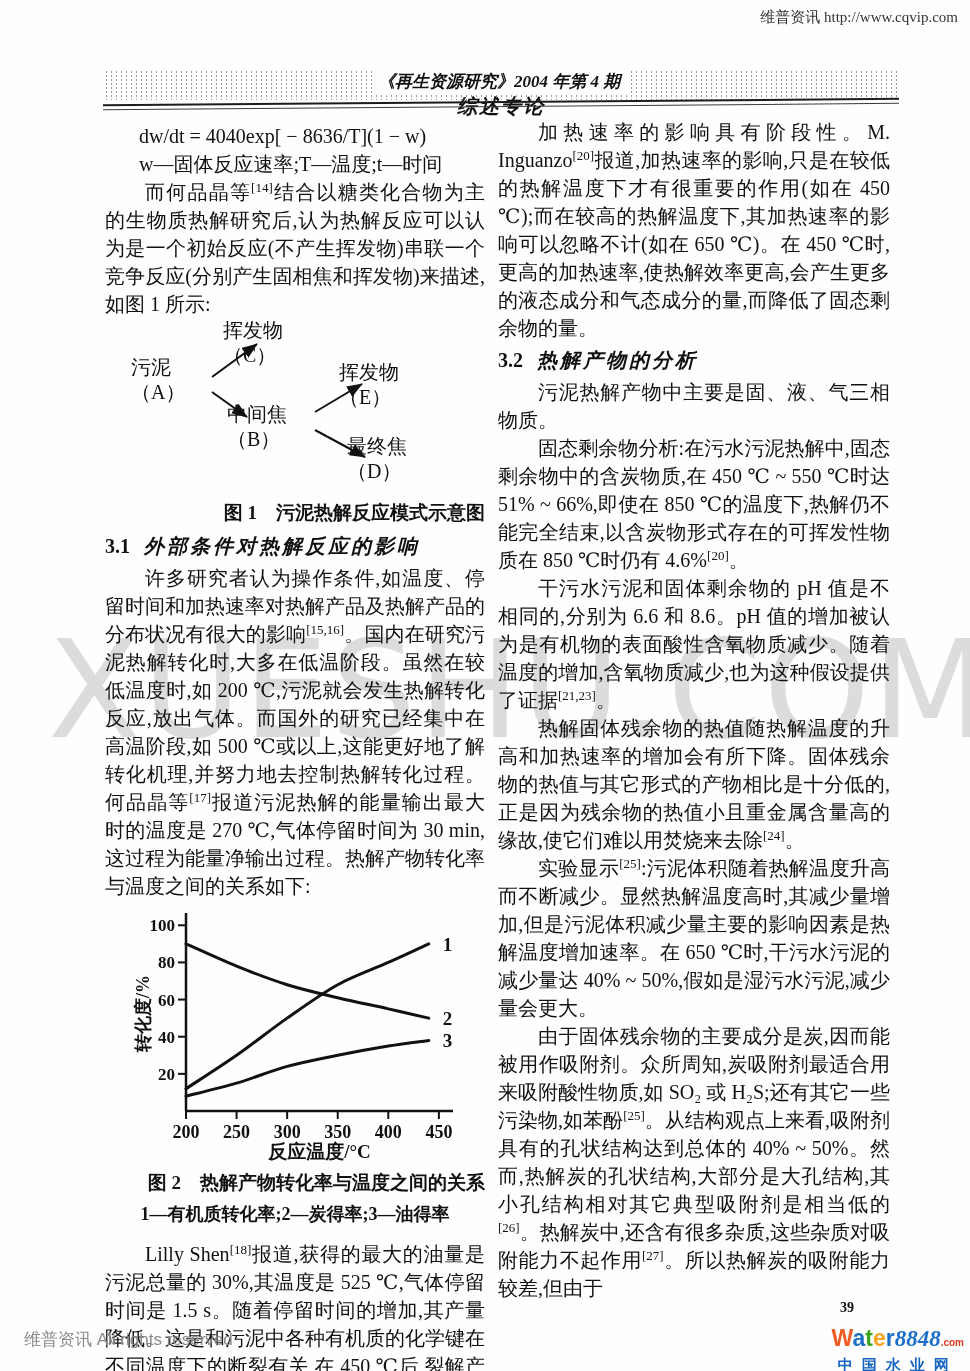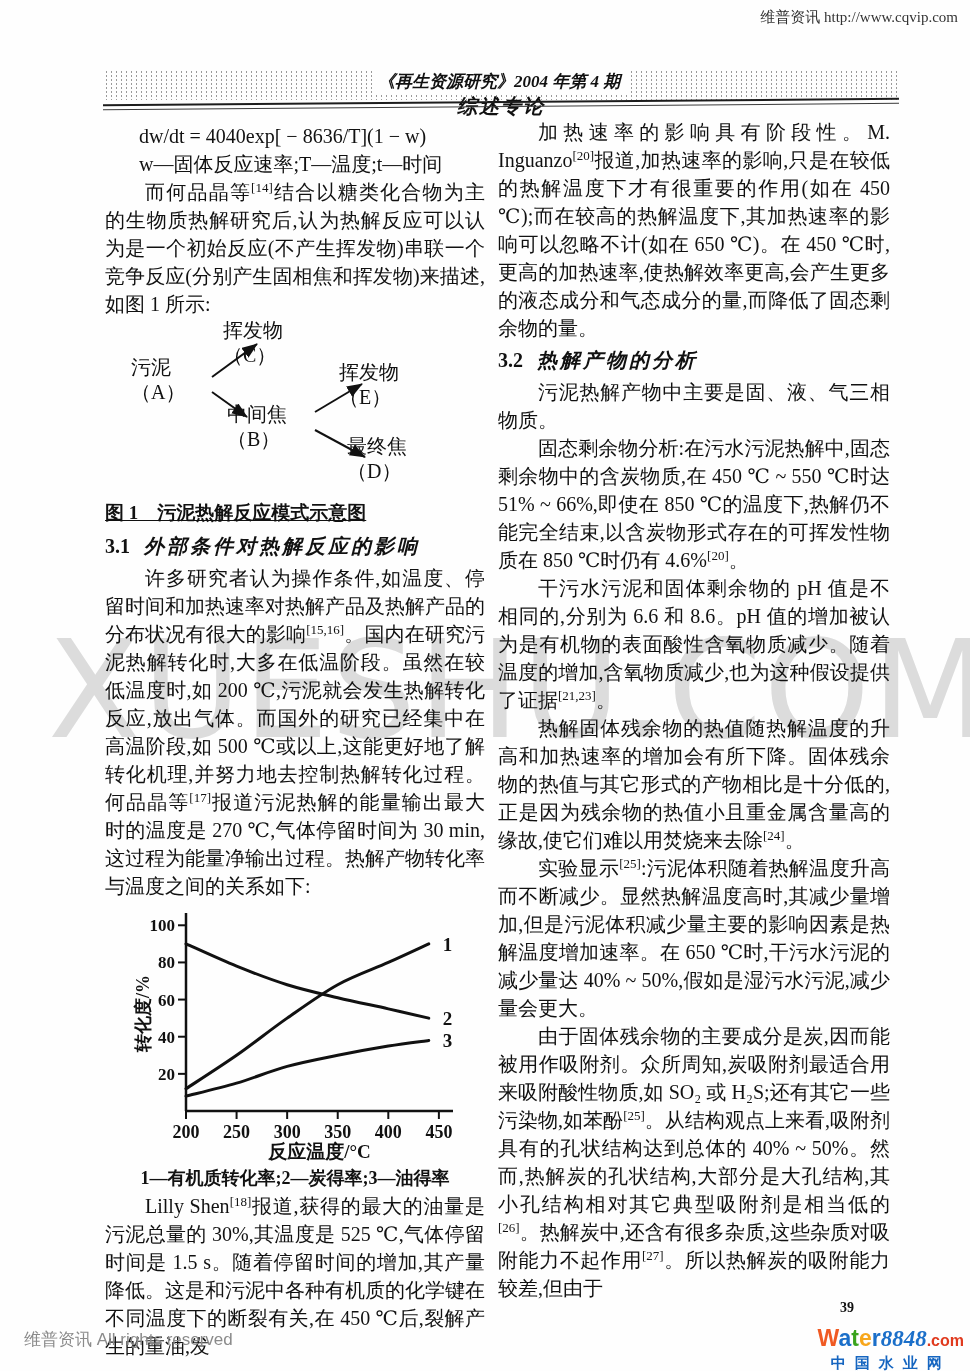--- a/index.html
+++ b/index.html
@@ -45,39 +45,39 @@
   
   .col{position:absolute;z-index:1;font-size:20px;line-height:28px;text-align:justify;}
   .col-left{left:105px;top:122px;width:380px;}
   .col-right{left:498px;top:118px;width:392px;}
   .para{text-indent:2em;margin:0;}
   .noindent{text-indent:0;}
   .formula{margin:0;padding-left:34px;}
   sup{font-size:13px;line-height:0;vertical-align:baseline;position:relative;top:-0.55em;}
   .sec-heading{margin:4px 0 4px 0;font-weight:bold;font-size:20px;}
   .sec-heading .sec-title{letter-spacing:3px;font-style:italic;margin-left:14px;}
-  .fig-caption{font-weight:bold;text-align:left;font-size:19px;line-height:30px;margin:4px 0 2px 0;text-indent:0;text-decoration:underline;}
-  .fig-legend{font-weight:bold;text-align:center;font-size:18px;line-height:28px;margin:0 0 0 0;text-indent:0;}
+  .fig-caption{font-weight:bold;text-align:right;font-size:19px;line-height:30px;margin:4px 0 2px 0;text-indent:0;}
+  .fig-legend{font-weight:bold;text-align:center;font-size:18px;line-height:28px;margin:0 0 12px 0;text-indent:0;}
   
   .fig1{position:relative;width:350px;height:172px;margin:4px 0 0 12px;}
   .fig1 .node{position:absolute;width:92px;text-align:left;font-size:20px;line-height:25px;text-indent:0;}
   .fig1 svg{position:absolute;left:0;top:0;}
   
   .fig2{position:relative;width:345px;height:258px;margin:6px 0 0 26px;}
   
   .footer-left{
     position:absolute;left:24px;top:1328px;font-size:17px;color:#8a8a8a;
     font-family:"Liberation Sans","DejaVu Sans",sans-serif;z-index:1;
   }
   .page-number{position:absolute;left:840px;top:1300px;font-size:14px;font-weight:bold;z-index:1;}
   .logo{position:absolute;right:6px;top:1326px;z-index:1;text-align:center;
     font-family:"Liberation Sans","DejaVu Sans",sans-serif;}
   .logo .brand{font-size:23px;font-weight:bold;line-height:24px;white-space:nowrap;}
   .logo .brand .num{font-style:italic;font-family:"Liberation Serif","DejaVu Serif",serif;}
-  .logo .brand .dotcom{font-size:16px;font-weight:bold;}
+  .logo .brand .dotcom{font-size:10px;font-weight:bold;}
   .logo .site{font-size:15px;font-weight:bold;letter-spacing:9px;line-height:18px;margin-top:1px;}
 </style>
 </head>
 <body>
 
 <div class="page">
 
   <div class="vip-top">维普资讯 http://www.cqvip.com</div>
 
   <div class="band">
@@ -162,20 +162,21 @@
           <text x="307.88461538461536" y="232" text-anchor="middle" style="font-family:&quot;Liberation Serif&quot;,&quot;DejaVu Serif&quot;,serif;font-weight:bold;fill:#111;font-size:18px;">450</text>
           <path d="M55,182.71428571428572C63.42948717948718,177.14285714285714 88.71794871794872,161.04761904761904 105.57692307692308,149.28571428571428C122.43589743589745,137.52380952380952 139.2948717948718,123.90476190476191 156.15384615384616,112.14285714285715C173.01282051282053,100.3809523809524 189.87179487179486,88 206.73076923076923,78.71428571428571C223.5897435897436,69.42857142857142 242.1346153846154,63.238095238095255 257.3076923076923,56.428571428571445C272.4807692307692,49.619047619047635 291.02564102564105,40.952380952380956 297.7692307692308,37.85714285714286" fill="none" stroke="#111111" stroke-width="3" stroke-linecap="round" stroke-linejoin="round"></path>
           <text x="311.7692307692308" y="44.85714285714286" style="font-family:&quot;Liberation Serif&quot;,&quot;DejaVu Serif&quot;,serif;font-weight:bold;fill:#111;font-size:19px;">1</text>
           <path d="M55,37.85714285714286C63.42948717948718,41.57142857142858 88.71794871794872,53.33333333333333 105.57692307692308,60.14285714285714C122.43589743589745,66.95238095238095 139.2948717948718,73.45238095238095 156.15384615384616,78.71428571428571C173.01282051282053,83.97619047619047 189.87179487179486,87.69047619047619 206.73076923076923,91.71428571428571C223.5897435897436,95.73809523809523 242.1346153846154,99.45238095238093 257.3076923076923,102.85714285714285C272.4807692307692,106.26190476190476 291.02564102564105,110.5952380952381 297.7692307692308,112.14285714285715" fill="none" stroke="#111111" stroke-width="3" stroke-linecap="round" stroke-linejoin="round"></path>
           <text x="311.7692307692308" y="119.14285714285715" style="font-family:&quot;Liberation Serif&quot;,&quot;DejaVu Serif&quot;,serif;font-weight:bold;fill:#111;font-size:19px;">2</text>
           <path d="M55,190.14285714285714C63.42948717948718,187.97619047619048 88.71794871794872,182.09523809523807 105.57692307692308,177.14285714285714C122.43589743589745,172.1904761904762 139.2948717948718,165.07142857142858 156.15384615384616,160.42857142857144C173.01282051282053,155.7857142857143 189.87179487179486,152.69047619047618 206.73076923076923,149.28571428571428C223.5897435897436,145.88095238095238 242.1346153846154,142.47619047619048 257.3076923076923,140C272.4807692307692,137.52380952380952 291.02564102564105,135.35714285714286 297.7692307692308,134.42857142857144" fill="none" stroke="#111111" stroke-width="3" stroke-linecap="round" stroke-linejoin="round"></path>
           <text x="311.7692307692308" y="141.42857142857144" style="font-family:&quot;Liberation Serif&quot;,&quot;DejaVu Serif&quot;,serif;font-weight:bold;fill:#111;font-size:19px;">3</text>
           <text x="18" y="107.5" transform="rotate(-90 18 107.5)" text-anchor="middle" style="font-family:&quot;Liberation Serif&quot;,&quot;DejaVu Serif&quot;,serif;font-weight:bold;fill:#111;font-size:18px;">转化度/%</text>
           <text x="188.5" y="252" text-anchor="middle" style="font-family:&quot;Liberation Serif&quot;,&quot;DejaVu Serif&quot;,serif;font-weight:bold;fill:#111;font-size:19px;">反应温度/°C</text>
         </svg></div>
+    <p class="fig-caption">图 2　热解产物转化率与温度之间的关系</p>
     <p class="fig-legend">1—有机质转化率;2—炭得率;3—油得率</p>
 
     <p class="para">Lilly Shen<sup>[18]</sup>报道,获得的最大的油量是污泥总量的 30%,其温度是 525 ℃,气体停留时间是 1.5 s。随着停留时间的增加,其产量降低。这是和污泥中各种有机质的化学键在不同温度下的断裂有关,在 450 ℃后,裂解产生的重油,发</p>
   </div>
 
   <div class="col col-right">
     <p class="para">加热速率的影响具有阶段性。M. Inguanzo<sup>[20]</sup>报道,加热速率的影响,只是在较低的热解温度下才有很重要的作用(如在 450 ℃);而在较高的热解温度下,其加热速率的影响可以忽略不计(如在 650 ℃)。在 450 ℃时,更高的加热速率,使热解效率更高,会产生更多的液态成分和气态成分的量,而降低了固态剩余物的量。</p>
     <p class="sec-heading">
       <span>3.2</span><span class="sec-title">热解产物的分析</span>
     </p>

